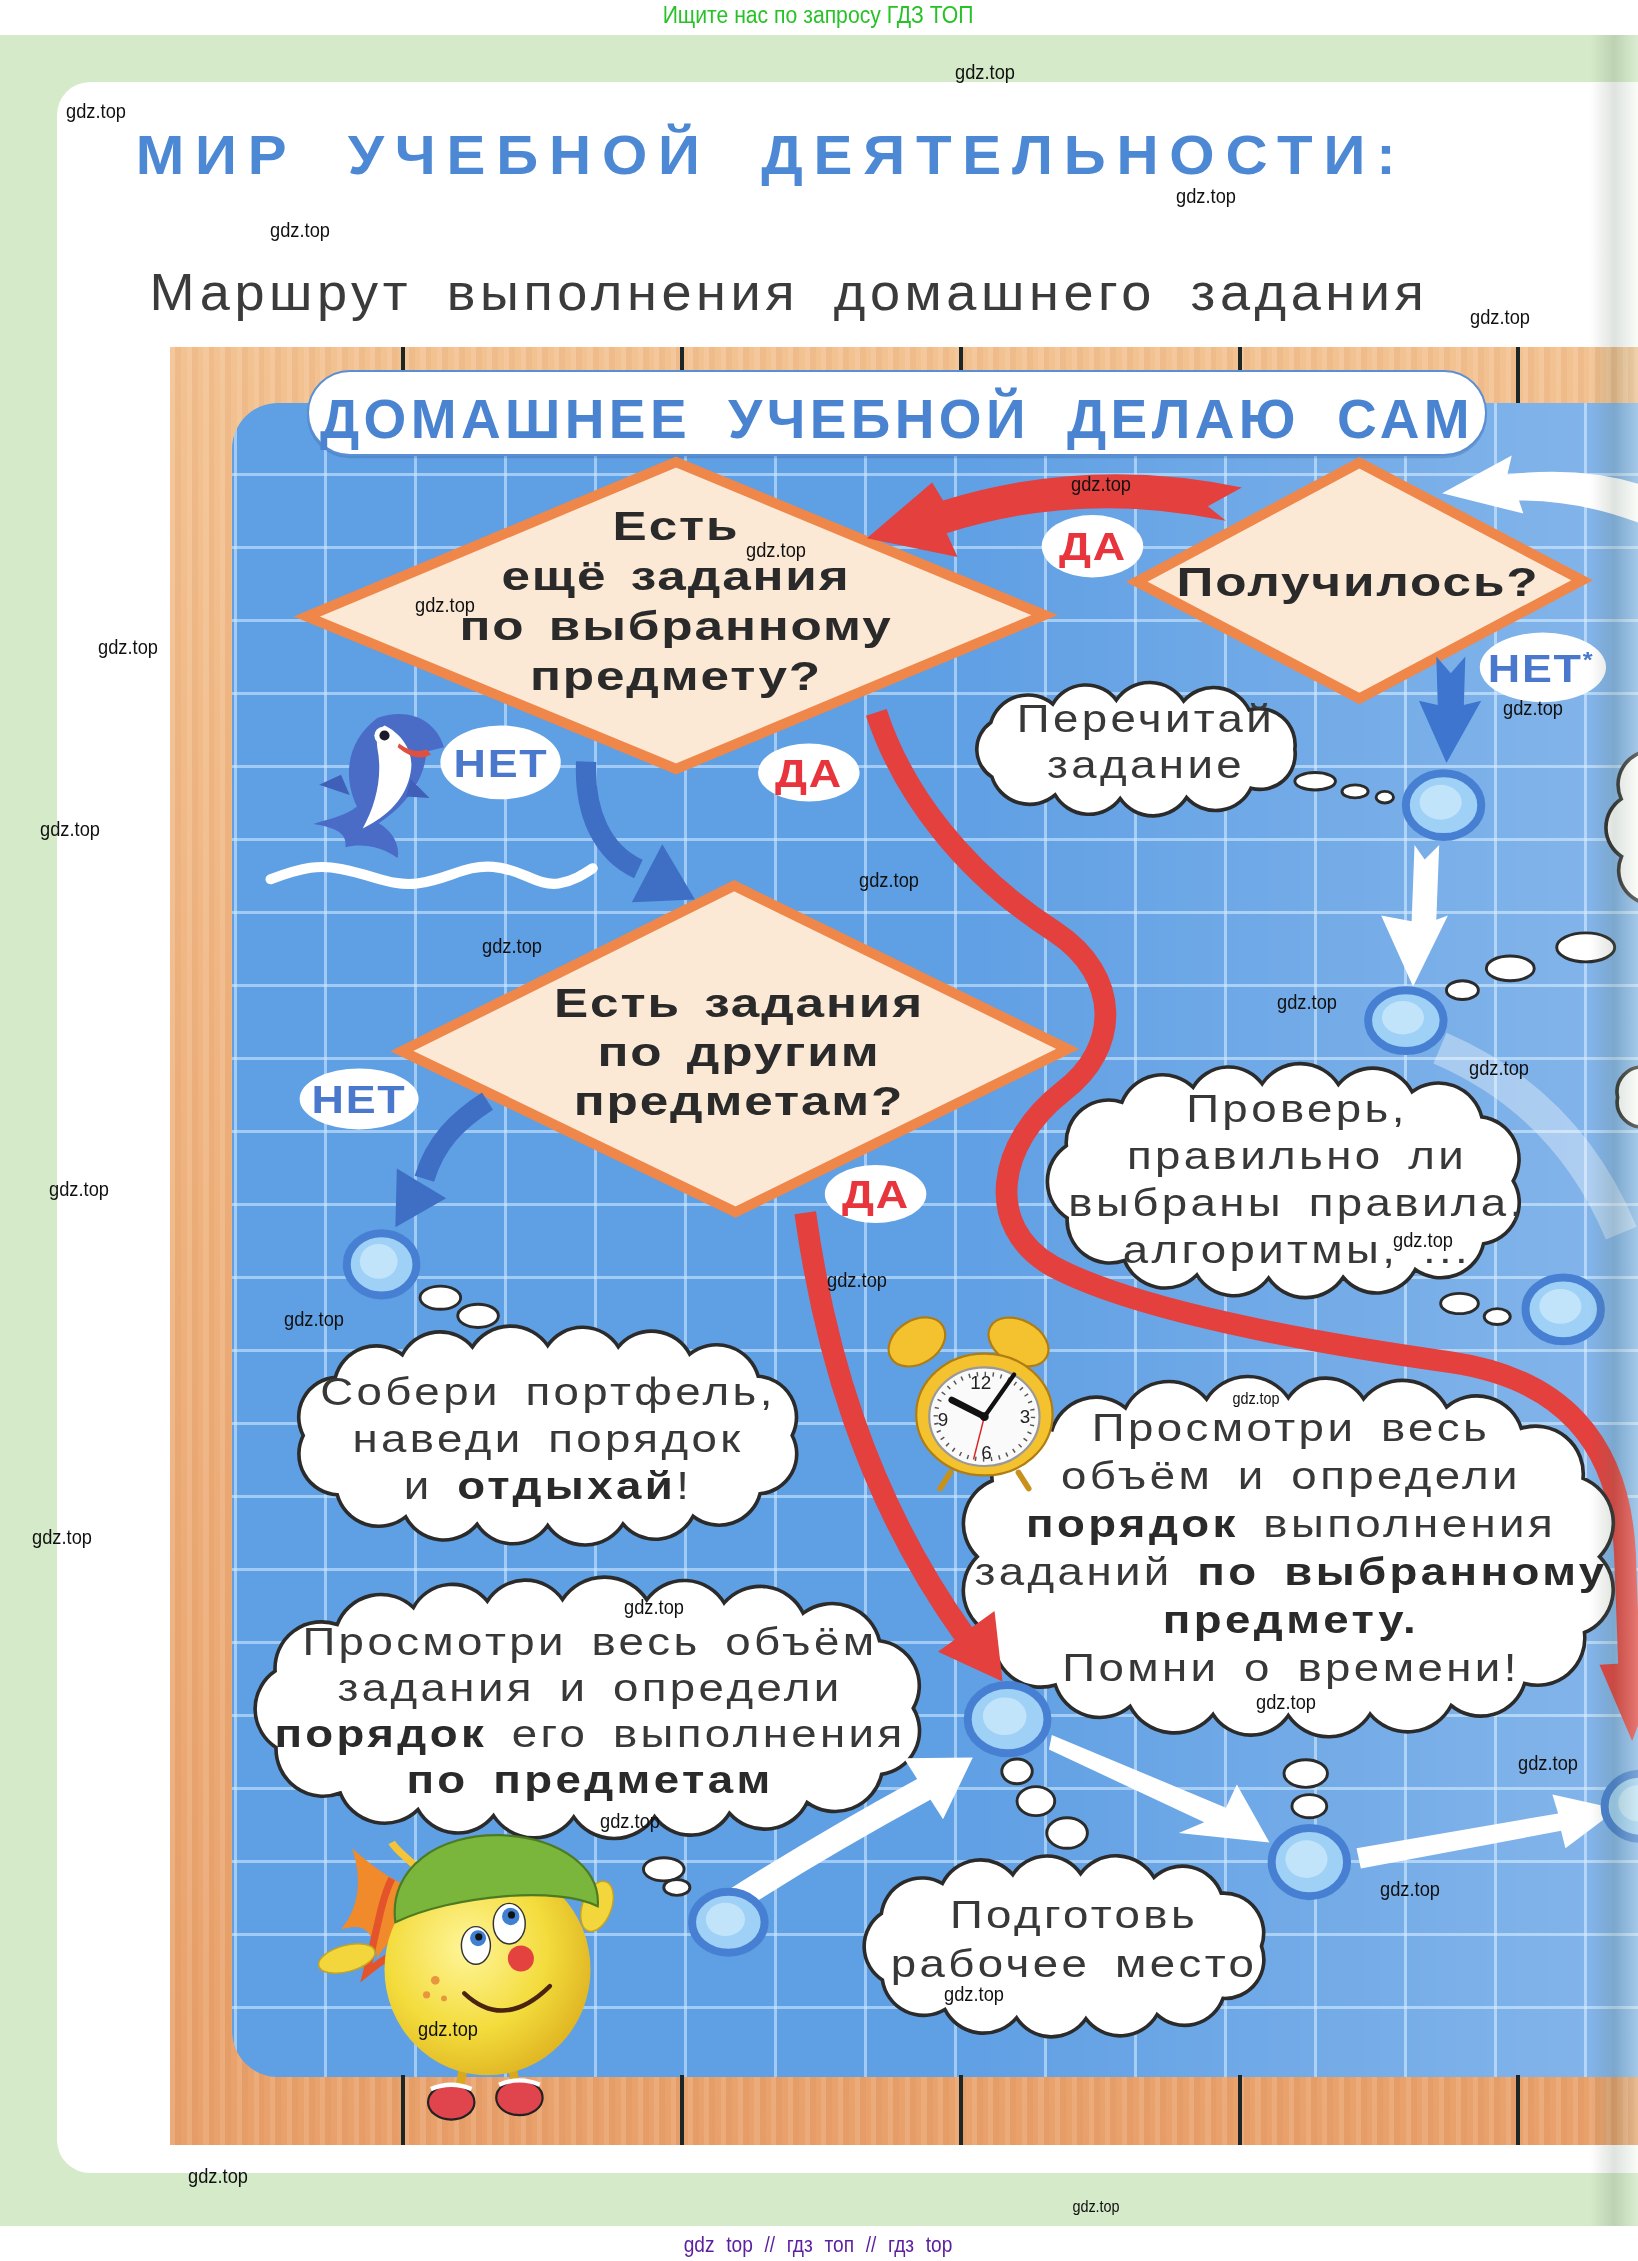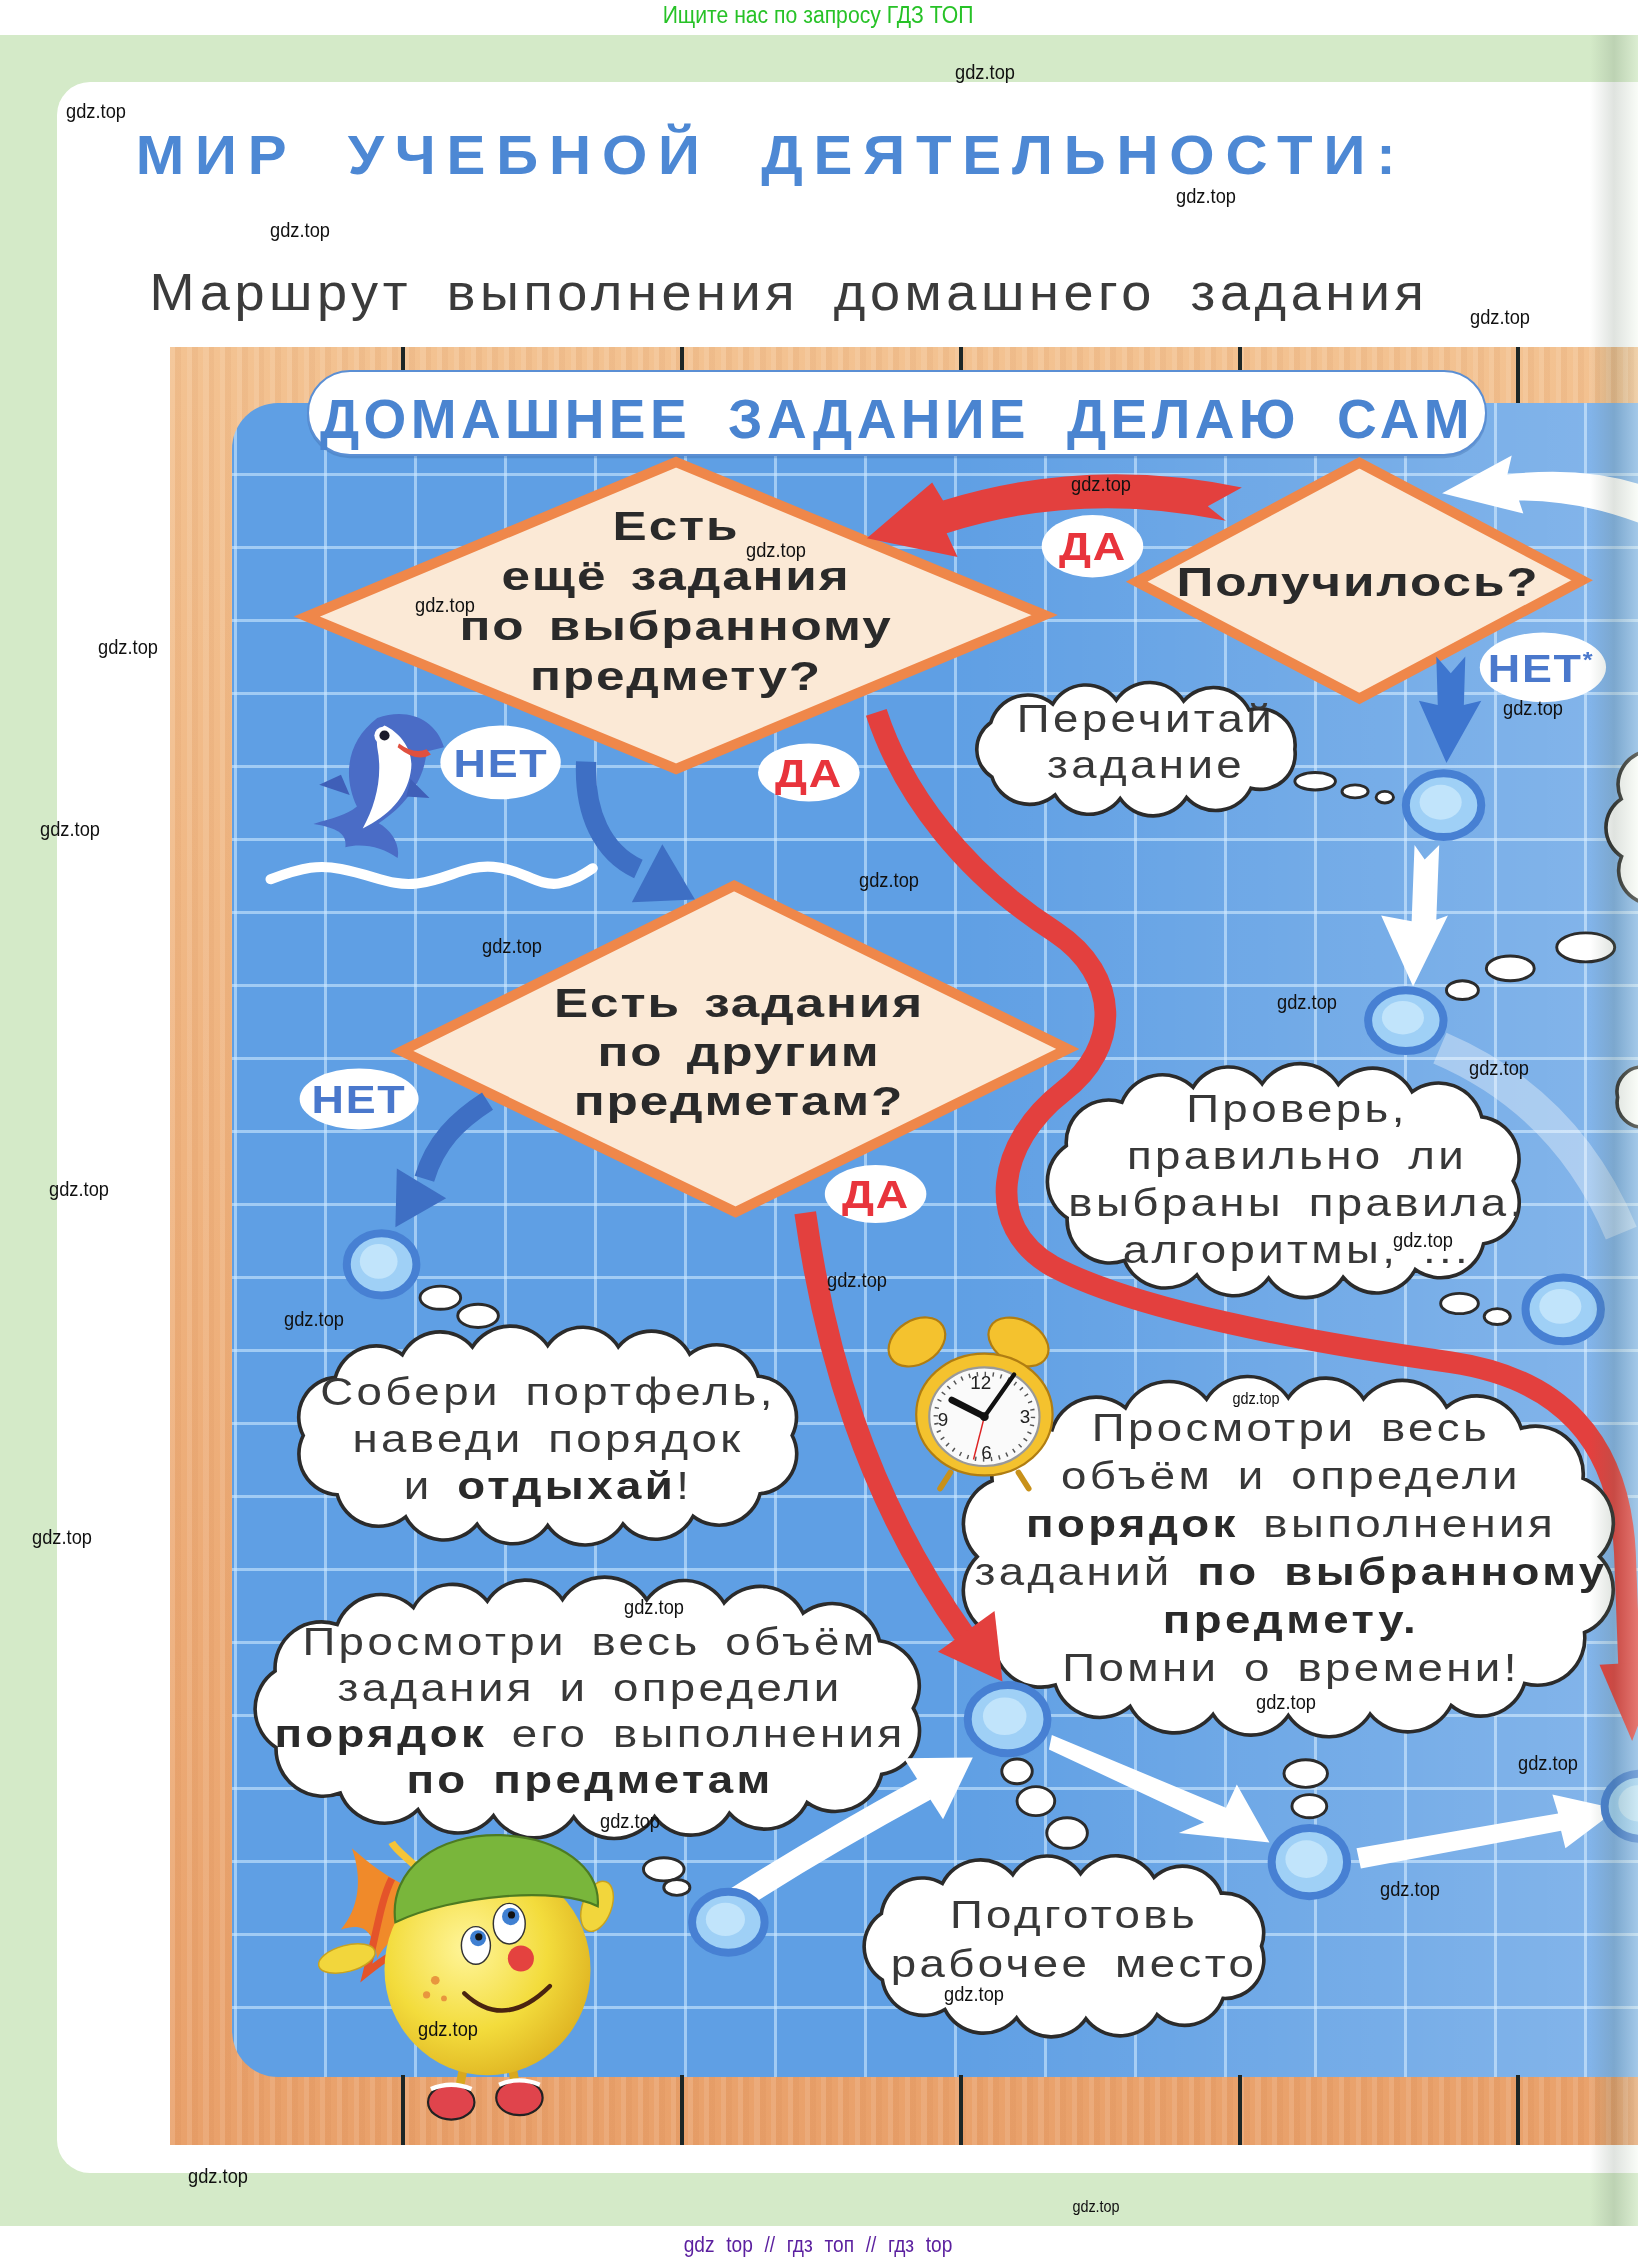--- a/index.html
+++ b/index.html
@@ -228,21 +228,21 @@
       <circle cx="588" cy="2750" r="5" fill="#e8963e"></circle>
       <circle cx="612" cy="2755" r="4" fill="#e8963e"></circle>
   </g>
 </svg>
 
 <div class="abs gutter"></div>
 
 <div class="t banner-top" style="left:818px;top:4.4px">Ищите нас по запросу ГДЗ ТОП</div>
 <div class="t heading" style="left:771px;top:128px">МИР УЧЕБНОЙ ДЕЯТЕЛЬНОСТИ:</div>
 <div class="t subtitle" style="left:789px;top:266px">Маршрут выполнения домашнего задания</div>
-<div class="t pill-t" style="left:897px;top:392px">ДОМАШНЕЕ ЗАДАНИЕ ДЕЛАЮ САМ</div>
+<div class="t pill-t" style="left:897px;top:392px">ДОМАШНЕЕ УЧЕБНОЙ ДЕЛАЮ САМ</div>
 
 <div class="t dia-t" style="left:676px;top:501px;line-height:50px">
   <div>Есть</div>
   <div>ещё задания</div>
   <div>по выбранному</div>
   <div>предмету?</div>
 </div>
 <div class="t dia-t" style="left:1358px;top:557px;line-height:50px">
   <div>Получилось?</div>
 </div>

